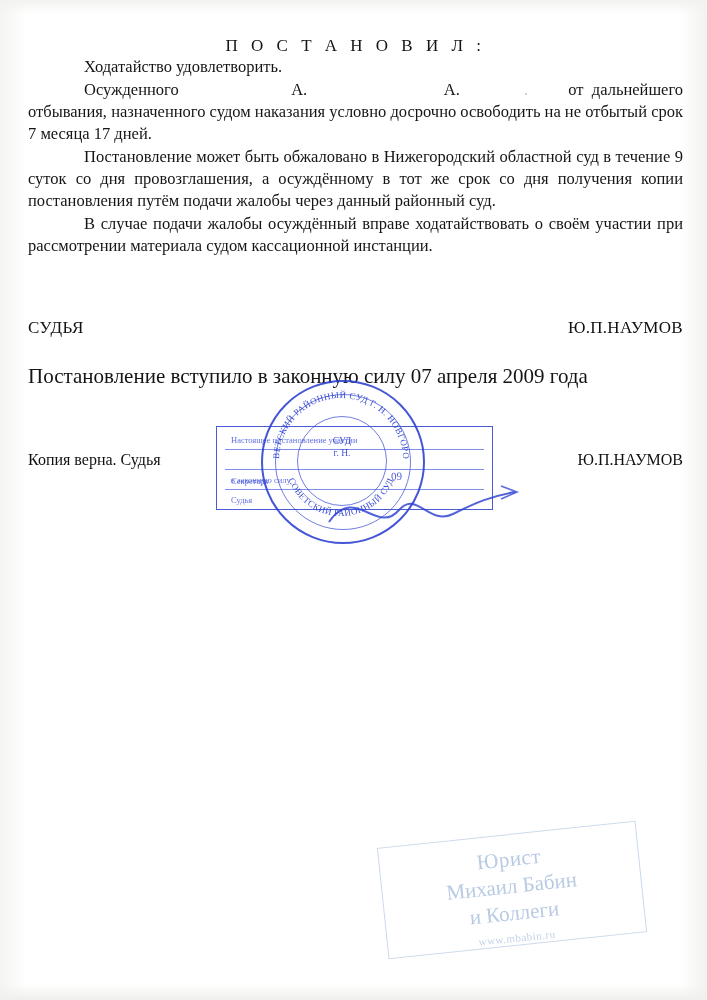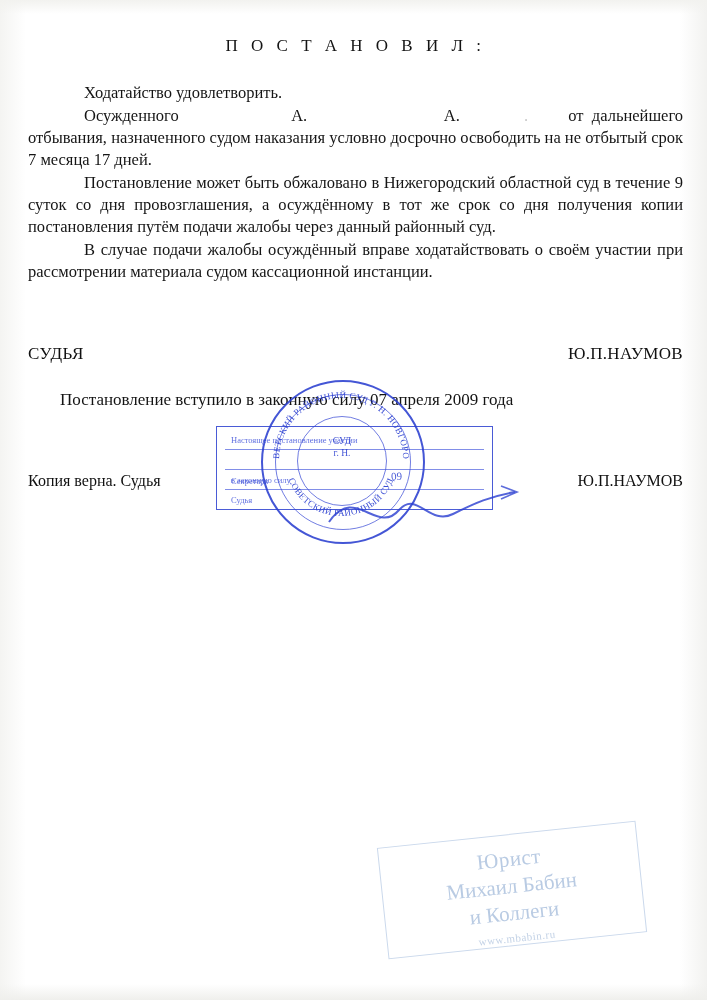--- a/index.html
+++ b/index.html
@@ -45,21 +45,20 @@
 
   .doc-title {
     text-align: center;
     font-size: 17px;
     letter-spacing: 4.5px;
     margin-top: 36px;
     color: #141414;
   }
 
   .body-text {
-    margin-top: 26px;
     font-size: 16.5px;
     line-height: 1.33;
     text-align: justify;
     color: #151515;
   }
   .para {
     margin: 0 0 0 0;
     text-indent: 56px;
     text-align: justify;
     text-justify: inter-word;
@@ -83,23 +82,22 @@
     display: flex;
     justify-content: space-between;
     font-size: 17px;
     color: #111;
   }
   .sig-row .left { letter-spacing: 0.5px; }
   .sig-row .right { letter-spacing: 0.3px; }
 
   .effect-line {
     margin-top: 26px;
-    font-size: 17px;
+    font-size: 21px;
     color: #141414;
-    margin-left: 32px;
   }
 
   .copy-row {
     margin-top: 62px;
     display: flex;
     justify-content: space-between;
     font-size: 16px;
     color: #111;
     gap: 28px;
   }

